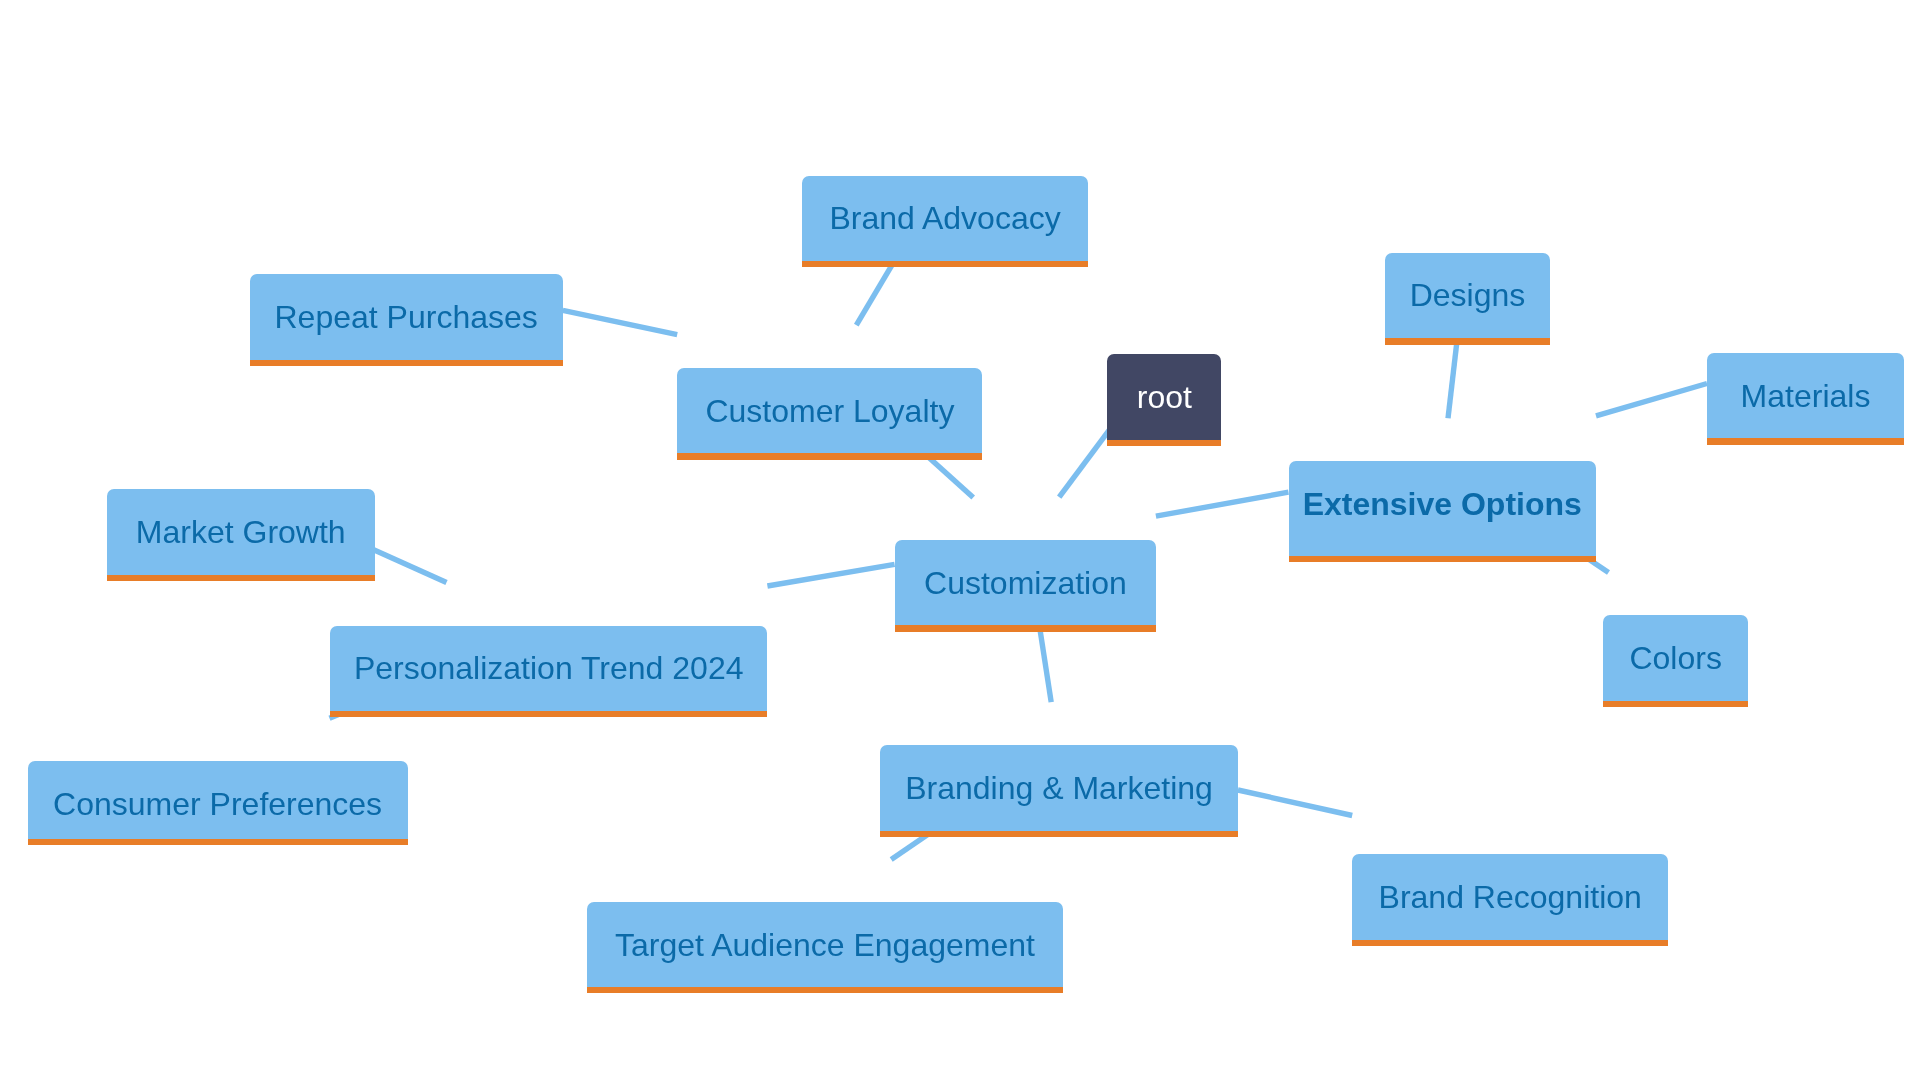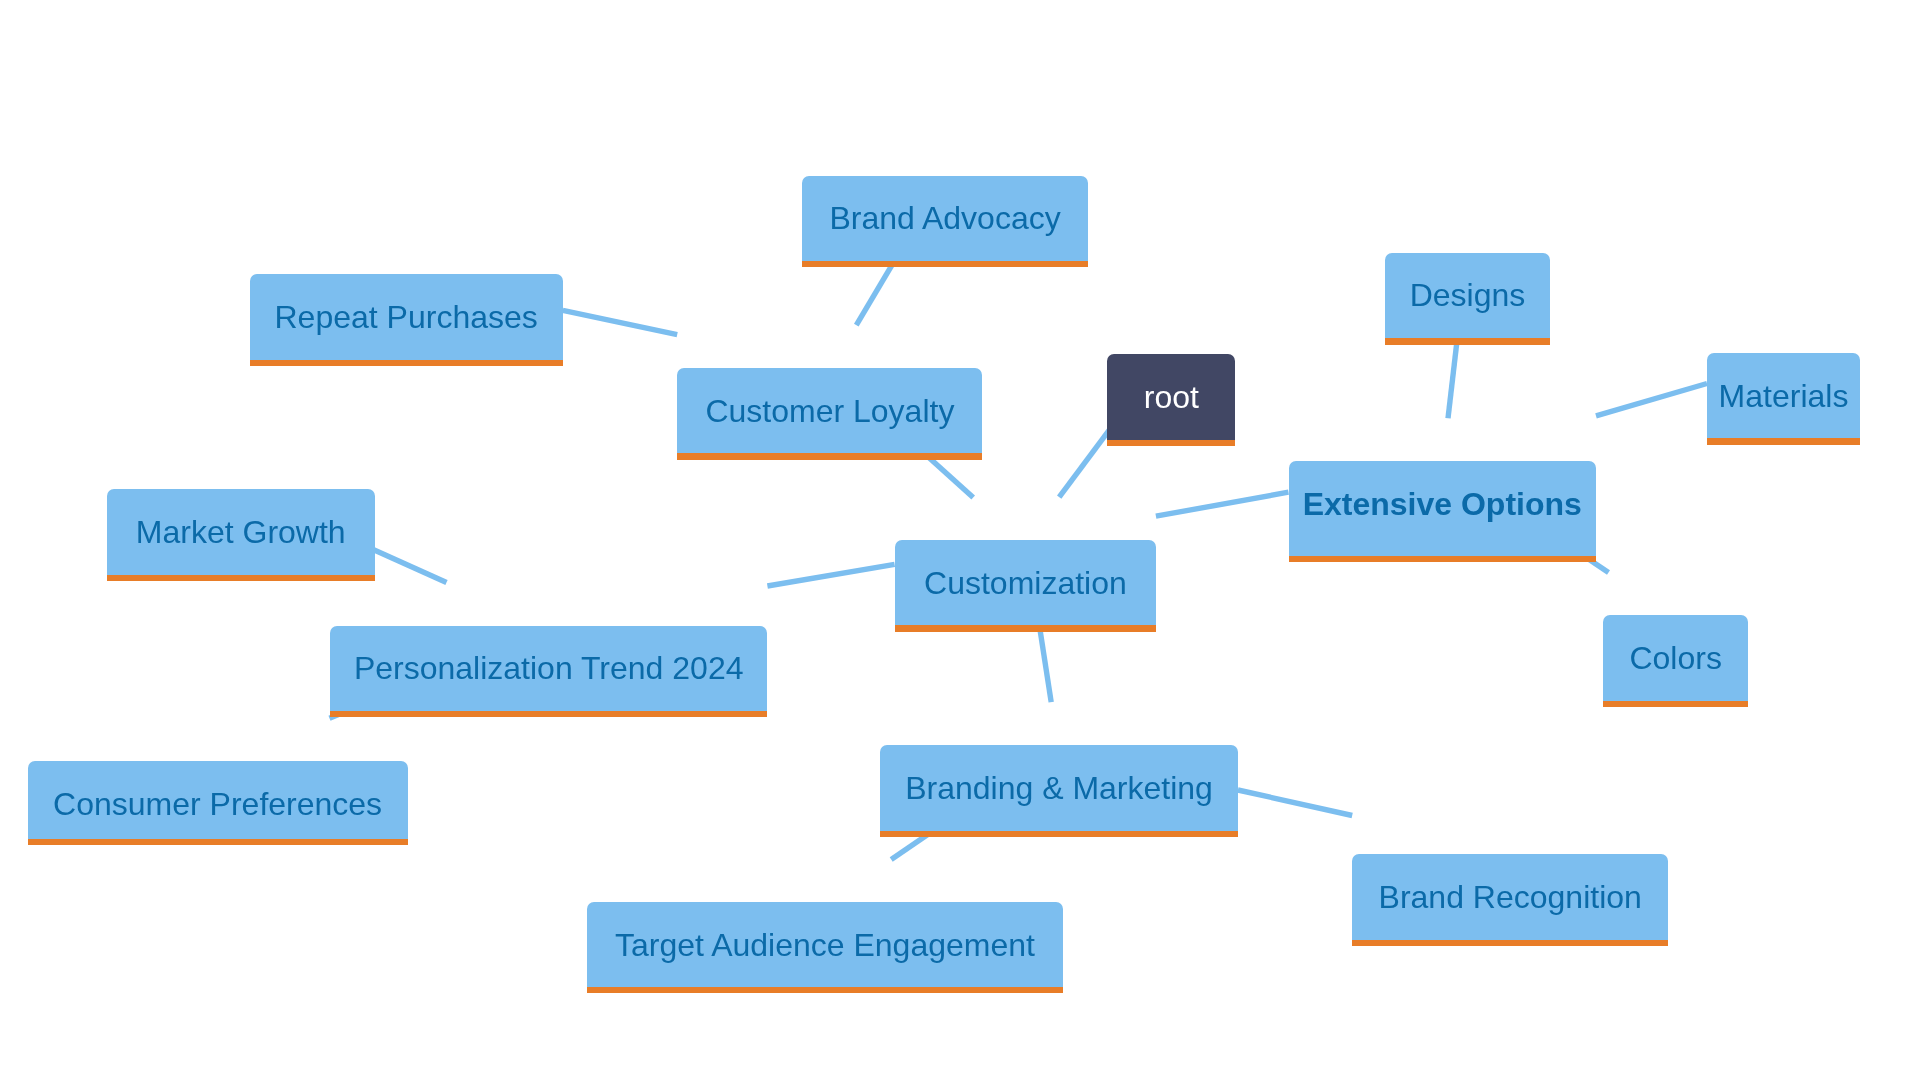--- a/index.html
+++ b/index.html
@@ -30,21 +30,21 @@
       <path d="M437.5,673.6L329.5,718.3" stroke="#7cbeef" stroke-width="5.4" fill="none"></path>
       <path d="M1033.6,588.1L1051.2,702.2" stroke="#7cbeef" stroke-width="5.4" fill="none"></path>
       <path d="M987,793.9L891.2,859.4" stroke="#7cbeef" stroke-width="5.4" fill="none"></path>
       <path d="M1237.9,790L1352.2,815.5" stroke="#7cbeef" stroke-width="5.4" fill="none"></path>
       <path d="M1155.9,516.2L1288.5,492.2" stroke="#7cbeef" stroke-width="5.4" fill="none"></path>
       <path d="M1461.6,301.4L1448,418.2" stroke="#7cbeef" stroke-width="5.4" fill="none"></path>
       <path d="M1596,415.9L1707,383.5" stroke="#7cbeef" stroke-width="5.4" fill="none"></path>
       <path d="M1514.9,509.6L1608.5,572.4" stroke="#7cbeef" stroke-width="5.4" fill="none"></path>
     </svg>
   <div id="nodes">
-      <div class="node" style="left: 1107.3px; top: 310.6px; width: 128px; height: 92.7px;">
+      <div class="node" style="left: 1107.3px; top: 310.6px; width: 114px; height: 92.7px;">
         <div class="body" style="background: rgb(65, 71, 100); bottom: 6.5px; border-radius: 7px 7px 0px 0px;"></div>
         <div class="rule" style="background: rgb(232, 125, 40); height: 6.5px;"></div>
         <div class="lbl" style="color: rgb(255, 255, 255); font-size: 32px; top: 43.1px;">root</div>
       </div>
       <div class="node" style="left: 894.6px; top: 497.2px; width: 261.7px; height: 91.4px;">
         <div class="body" style="background: rgb(124, 190, 239); bottom: 6.5px; border-radius: 7px 7px 0px 0px;"></div>
         <div class="rule" style="background: rgb(232, 125, 40); height: 6.5px;"></div>
         <div class="lbl" style="color: rgb(11, 106, 168); font-size: 32px; top: 42.45px;">Customization</div>
       </div>
       <div class="node" style="left: 677.4px; top: 325.2px; width: 305px; height: 91.5px;">
@@ -95,21 +95,21 @@
       <div class="node" style="left: 1288.5px; top: 418.2px; width: 307.5px; height: 101px; font-weight: bold;">
         <div class="body" style="background: rgb(124, 190, 239); bottom: 6.5px; border-radius: 7px 7px 0px 0px;"></div>
         <div class="rule" style="background: rgb(232, 125, 40); height: 6.5px;"></div>
         <div class="lbl" style="color: rgb(11, 106, 168); font-size: 32px; top: 42.6px;">Extensive Options</div>
       </div>
       <div class="node" style="left: 1385px; top: 209.5px; width: 165px; height: 92.4px;">
         <div class="body" style="background: rgb(124, 190, 239); bottom: 6.5px; border-radius: 7px 7px 0px 0px;"></div>
         <div class="rule" style="background: rgb(232, 125, 40); height: 6.5px;"></div>
         <div class="lbl" style="color: rgb(11, 106, 168); font-size: 32px; top: 42.95px;">Designs</div>
       </div>
-      <div class="node" style="left: 1707px; top: 310px; width: 153px; height: 91.8px;">
+      <div class="node" style="left: 1707px; top: 310px; width: 197px; height: 91.8px;">
         <div class="body" style="background: rgb(124, 190, 239); bottom: 6.5px; border-radius: 7px 7px 0px 0px;"></div>
         <div class="rule" style="background: rgb(232, 125, 40); height: 6.5px;"></div>
         <div class="lbl" style="color: rgb(11, 106, 168); font-size: 32px; top: 42.65px;">Materials</div>
       </div>
       <div class="node" style="left: 1603.2px; top: 572.4px; width: 145px; height: 91.9px;">
         <div class="body" style="background: rgb(124, 190, 239); bottom: 6.5px; border-radius: 7px 7px 0px 0px;"></div>
         <div class="rule" style="background: rgb(232, 125, 40); height: 6.5px;"></div>
         <div class="lbl" style="color: rgb(11, 106, 168); font-size: 32px; top: 42.7px;">Colors</div>
       </div>
     </div>

